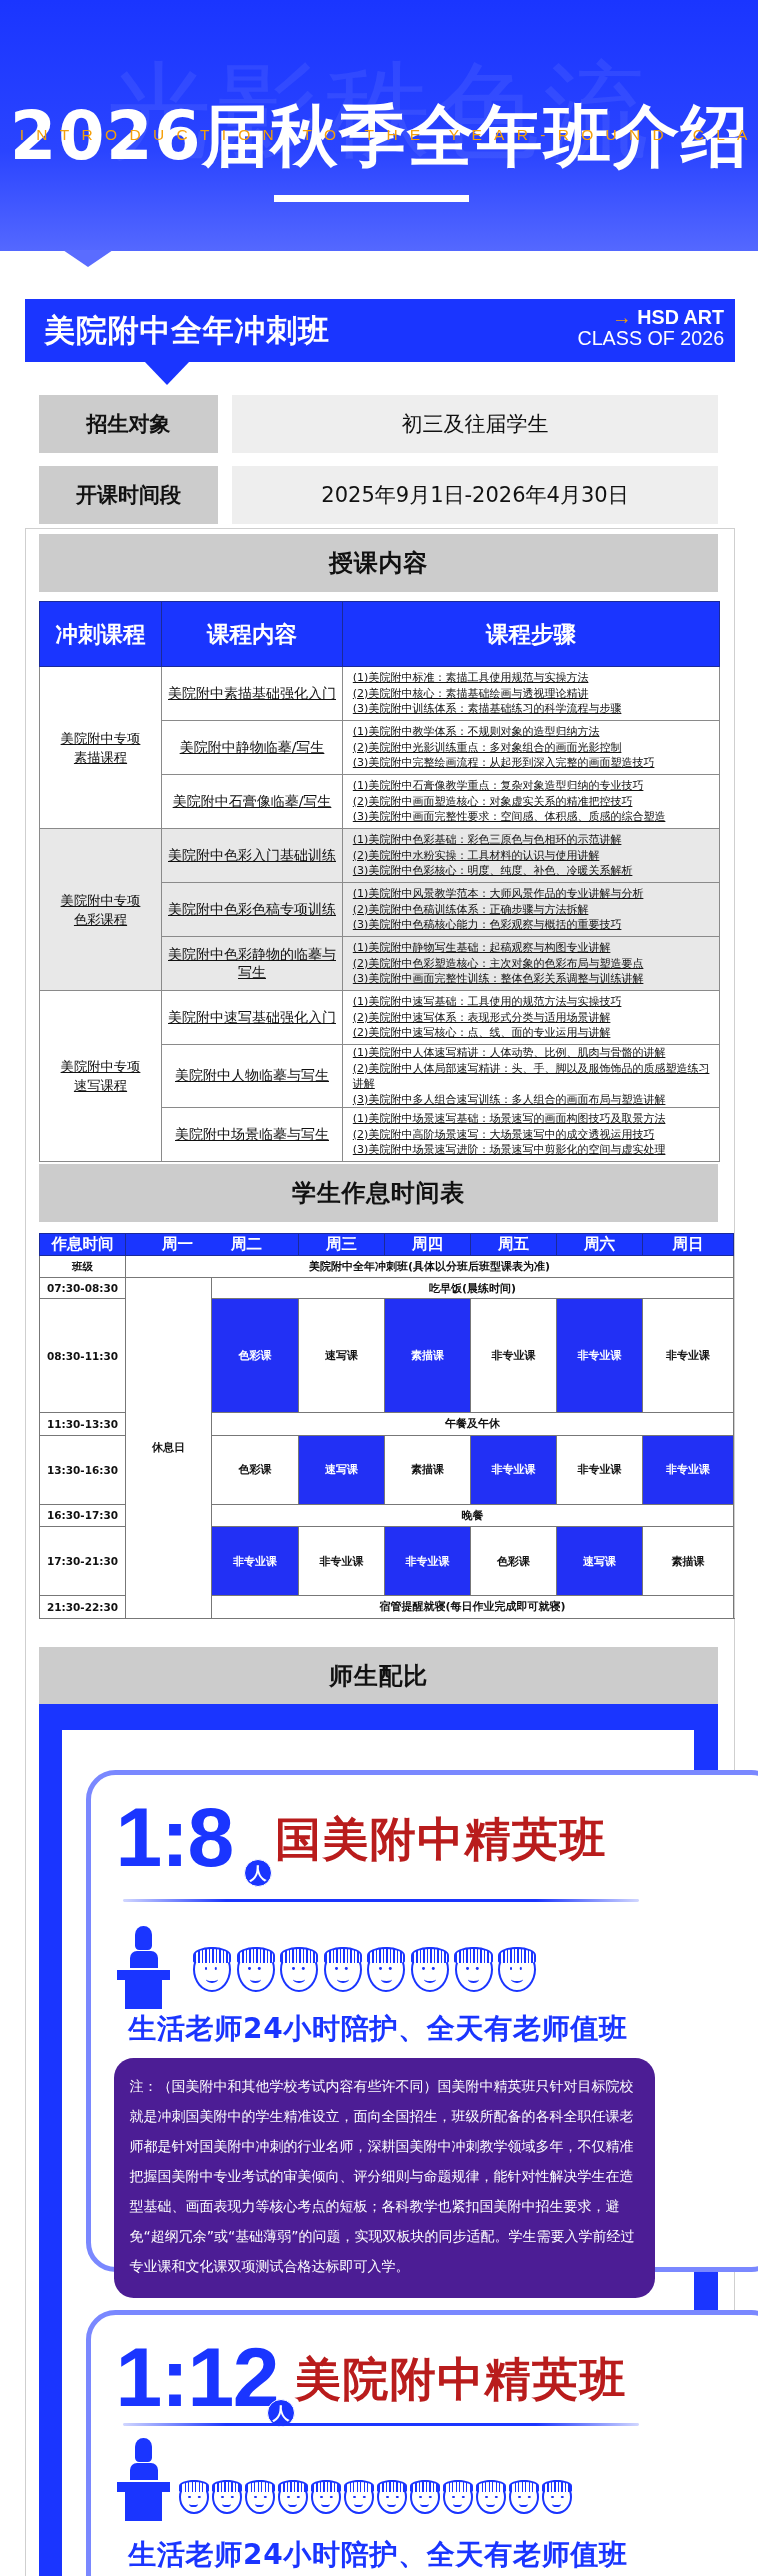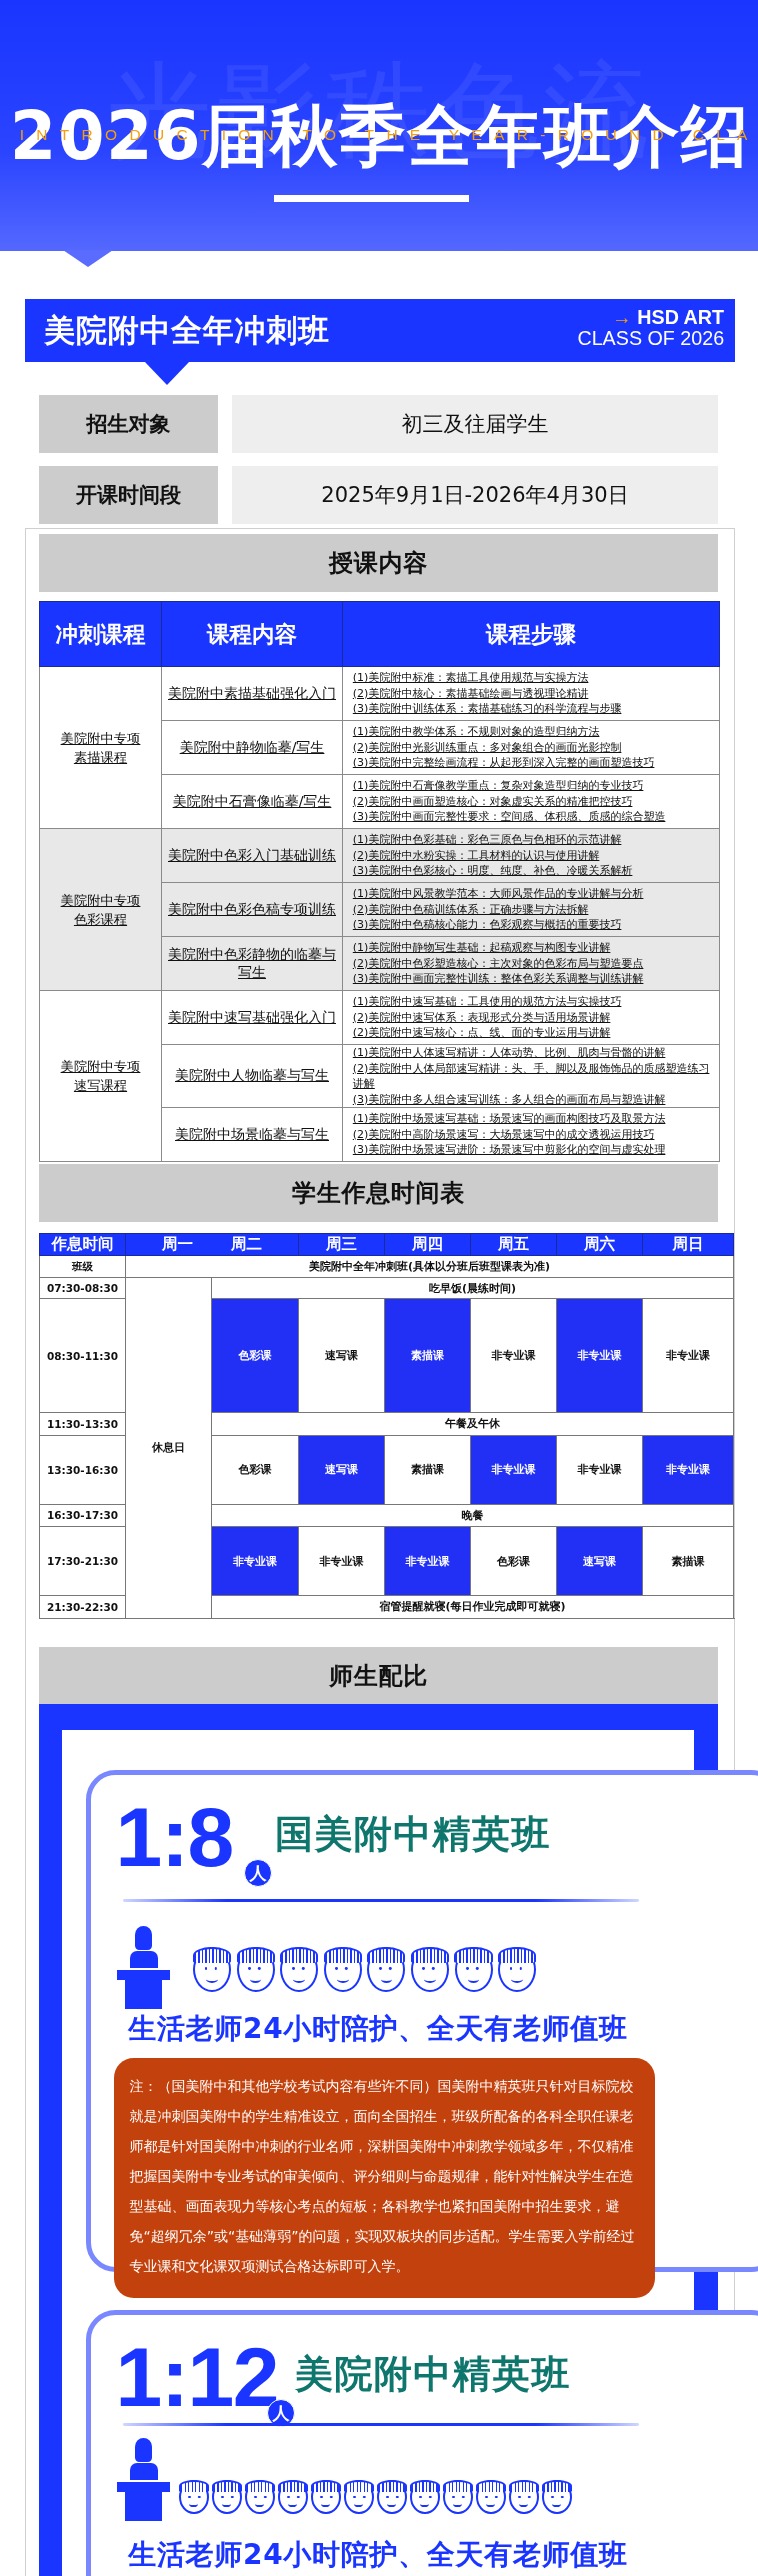--- a/index.html
+++ b/index.html
@@ -60,34 +60,34 @@
   table.sched td.blue { background: #2230f5; color: #fff; }
   table.sched td.white { background: #fff; color: #111; }
 
   
   .ratio-blue { position: absolute; left: 39px; top: 1704px; width: 679px; height: 885px; background: #1a35ff; }
   .ratio-white { position: absolute; left: 62px; top: 1730px; width: 632px; height: 864px; background: #fff; }
   .card { position: absolute; left: 86px; width: 695px; border: 5.6px solid #7a88ff; border-radius: 29.5px; background: #fff; }
   .card-ratio { position: absolute; left: 24.6px; top: 19.7px; font-size: 84px; font-weight: bold; color: #1a35ff; font-family: "Liberation Sans", sans-serif; letter-spacing: -1.4px; line-height: 84px; }
   .card-ren { position: absolute; width: 28px; height: 28px; border-radius: 50%; background: #1a35ff; color: #fff;
           font-size: 17px; font-weight: bold; display: flex; align-items: center; justify-content: center; border: 1.4px solid #fff; }
-  .card-name { position: absolute; top: 34px; font-size: 38px; font-weight: bold; color: #0f766e; letter-spacing: 1.4px; white-space: nowrap; }
+  .card-name { position: absolute; top: 34px; font-size: 46px; font-weight: bold; color: #b91c1c; letter-spacing: 1.4px; white-space: nowrap; }
   .card-divider { position: absolute; left: 32px; width: 516px; height: 2.8px; background: linear-gradient(90deg, rgba(26,53,255,0.2), #1a35ff 20%, #1a35ff 80%, rgba(26,53,255,0.2)); border-radius: 1.4px; }
   .teacher { position: absolute; left: 26px; width: 53px; }
   .teacher .head { position: absolute; left: 18px; top: 0; width: 17px; height: 24px; background: #1a35ff; border-radius: 8.4px 8.4px 4.2px 4.2px; }
   .teacher .body { position: absolute; left: 12.6px; top: 25px; width: 28px; height: 17px; background: #1a35ff; border-radius: 7px 7px 0 0; }
   .teacher .desk { position: absolute; left: 0; top: 44px; width: 53px; height: 9.8px; background: #1a35ff; }
   .teacher .stand { position: absolute; left: 8.4px; top: 53px; width: 37px; height: 29.5px; background: #1a35ff; }
   .faces { position: absolute; display: flex; align-items: center; gap: 5.6px; }
   .face { border: 2.1px solid #1a35ff; border-radius: 50%; position: relative; background: #fff; }
   .face::before { content: ""; position: absolute; left: 28%; top: 45%; width: 2.8px; height: 2.8px; background: #1a35ff; border-radius: 50%; box-shadow: 9.8px 0 0 #1a35ff; }
   .face::after { content: ""; position: absolute; left: 33%; top: 63%; width: 34%; height: 14%; border-bottom: 2.1px solid #1a35ff; border-radius: 0 0 50% 50%; }
   .face .hair { position: absolute; left: -2.1px; top: -2.1px; right: -2.1px; height: 40%; border-radius: 50% 50% 10% 10%; background: repeating-linear-gradient(90deg, #1a35ff 0 1.4px, #fff 1.4px 3.5px); border: 2.1px solid #1a35ff; border-bottom: none; }
   .card-slogan { position: absolute; left: 0; width: 574px; text-align: center; font-size: 28px; font-weight: bold; color: #1a35ff; letter-spacing: 0.7px; white-space: nowrap; }
-  .note { position: absolute; left: 23px; width: 541px; background: #c2410c; border-radius: 19.7px; color: #fff;
+  .note { position: absolute; left: 23px; width: 541px; background: #4c1d95; border-radius: 19.7px; color: #fff;
           font-size: 14px; line-height: 30px; padding: 12.6px 15.5px 17px 15.5px; }
 </style>
 </head>
 <body>
 
 <div class="page">
 
   <div class="hero">
     <div class="hero-ghost">光影秩色流</div>
     <div class="hero-title">2026届秋季全年班介绍</div>

